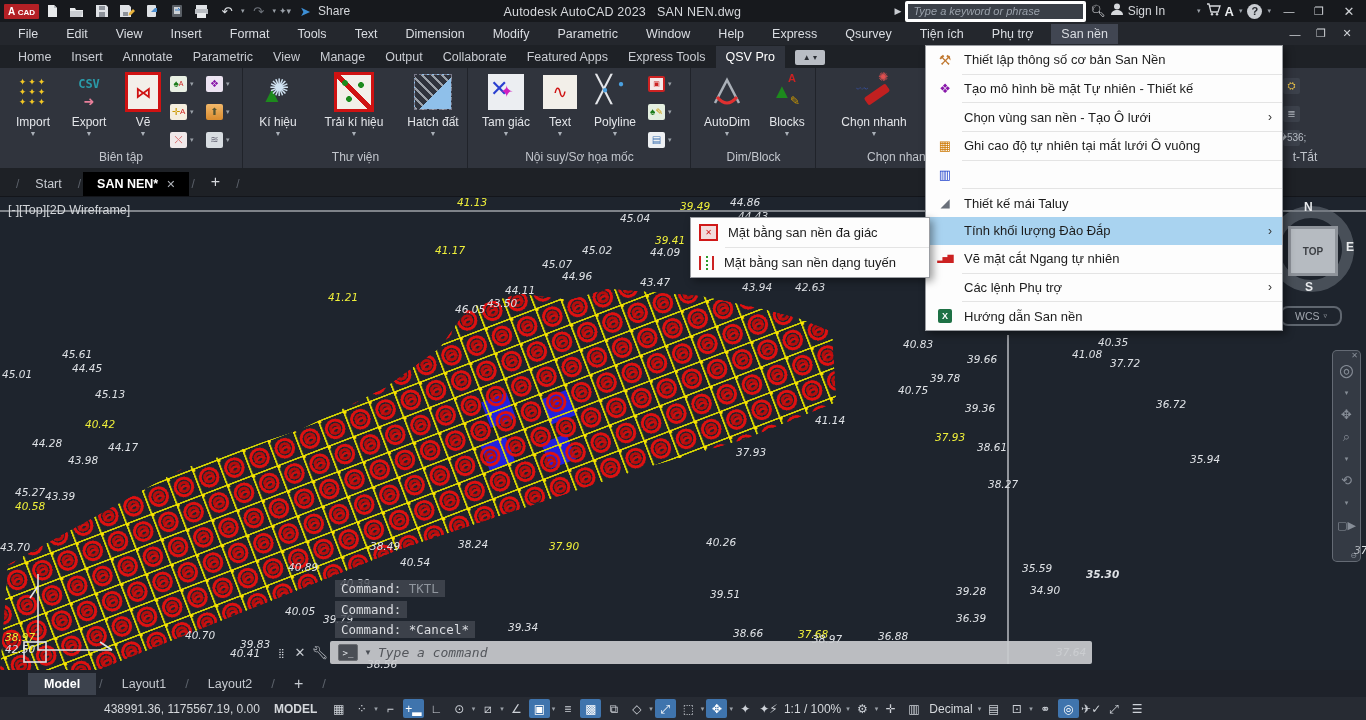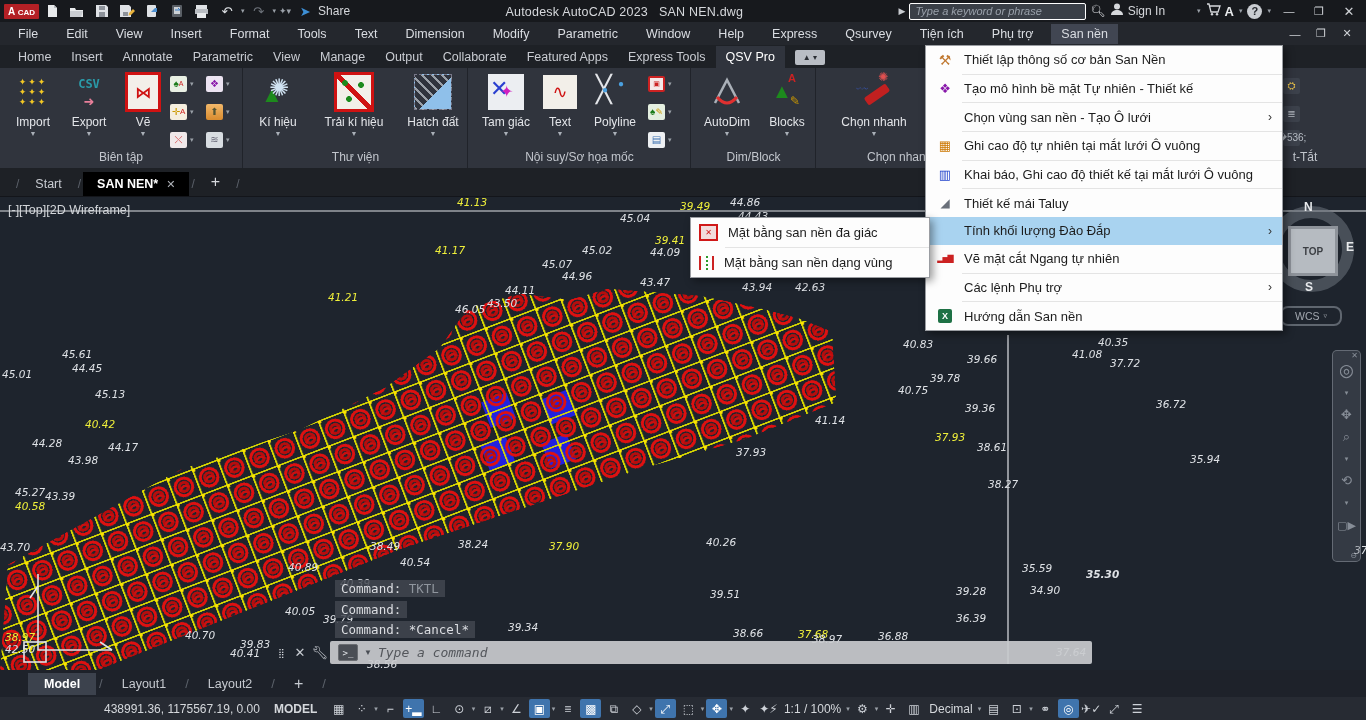--- a/index.html
+++ b/index.html
@@ -5,21 +5,21 @@
   html,body{margin:0;padding:0;background:#111;}
   body{width:1366px;height:720px;position:relative;overflow:hidden;
        font-family:"Liberation Sans","DejaVu Sans",sans-serif;
        -webkit-font-smoothing:antialiased;color:#d8dade;}
   .abs{position:absolute;}
   
   #titlebar{left:0;top:0;width:1366px;height:22px;background:#17191d;display:flex;align-items:center;z-index:20;}
   .qat-ic{width:20px;height:16px;margin:0 2px;display:inline-flex;align-items:center;justify-content:center;}
   .caret{font-size:7px;color:#9aa0a8;margin:0 1px;}
   #apptitle{font-size:12.5px;color:#d6d8dc;letter-spacing:.2px;}
-  #searchbox{width:165px;height:15px;background:#3a3f47;border:1px solid #ffffff;border-radius:2px;
+  #searchbox{width:165px;height:15px;background:#3a3f47;border:3px solid #ffffff;border-radius:2px;
              color:#9aa1ab;font-style:italic;font-size:11px;padding:0 5px;line-height:15px;}
   .winbtn{width:26px;height:18px;display:inline-flex;align-items:center;justify-content:center;color:#cfd2d6;font-size:11px;}
   
   #menubar{left:0;top:22px;width:1366px;height:23px;background:#24272d;display:flex;align-items:center;z-index:19;}
   .mitem{padding:3px 10px;font-size:12.5px;color:#dadde2;}
   .mitem.active{background:#414652;}
   
   #ribbontabs{left:0;top:45px;width:1366px;height:23px;background:#1e2126;display:flex;align-items:flex-end;z-index:5;}
   .rtab{padding:4px 10px 4px 10px;font-size:12.5px;color:#c9ccd2;}
   .rtab.active{background:#30343d;color:#fff;}
@@ -599,21 +599,20 @@
     <span class="marrow">›</span>
   </div>
     <div class="msep"></div>
   <div class="menurow">
     <span class="micon" style="color:#cc7700;font-size:13px;">▦</span>
     <span class="mtext">Ghi cao độ tự nhiên tại mắt lưới Ô vuông</span>
   </div>
     <div class="msep"></div>
   <div class="menurow">
     <span class="micon" style="color:#2244cc;font-size:13px;">▥</span>
-    <span class="mtext">Khai báo, Ghi cao độ thiết kế tại mắt lưới Ô  vuông</span>
   </div>
     <div class="msep"></div>
   <div class="menurow">
     <span class="micon" style="color:#6a707a;font-size:12px;">◢</span>
     <span class="mtext">Thiết kế mái Taluy</span>
   </div>
   <div class="menurow hl">
     <span class="micon"></span>
     <span class="mtext">Tính khối lượng Đào Đắp</span>
     <span class="marrow">›</span>
@@ -642,21 +641,21 @@
     <span style="width:15px;height:13px;border:2px solid #d01818;background:#f2dcdc;color:#d01818;font-size:8px;display:inline-flex;align-items:center;justify-content:center;">✕</span>
     <span class="mtext">Mặt bằng san nền đa giác</span>
   </div>
   <div class="msep" style="margin-left:34px;"></div>
   <div class="subrow">
     <span style="width:15px;height:14px;display:inline-flex;justify-content:space-between;">
         <i style="width:2px;background:#c22;"></i>
         <i style="width:2px;background:repeating-linear-gradient(#2a9a2a 0 2px,transparent 2px 4px);"></i>
         <i style="width:2px;background:#c22;"></i>
       </span>
-    <span class="mtext">Mặt bằng san nền dạng vùng</span>
+    <span class="mtext">Mặt bằng san nền dạng tuyến</span>
   </div>
 </div>
 
 <div class="abs" id="layouttabs">
   <span class="ltab active" style="margin-left:28px;">Model</span>
   <span class="lslash">/</span>
   <span class="ltab">Layout1</span>
   <span class="lslash">/</span>
   <span class="ltab">Layout2</span>
   <span class="lslash">/</span>

